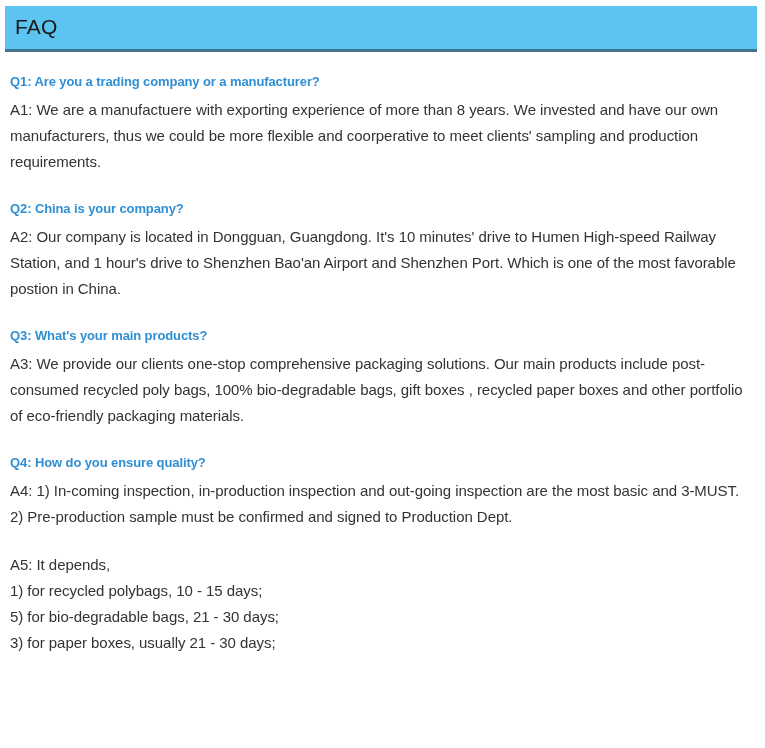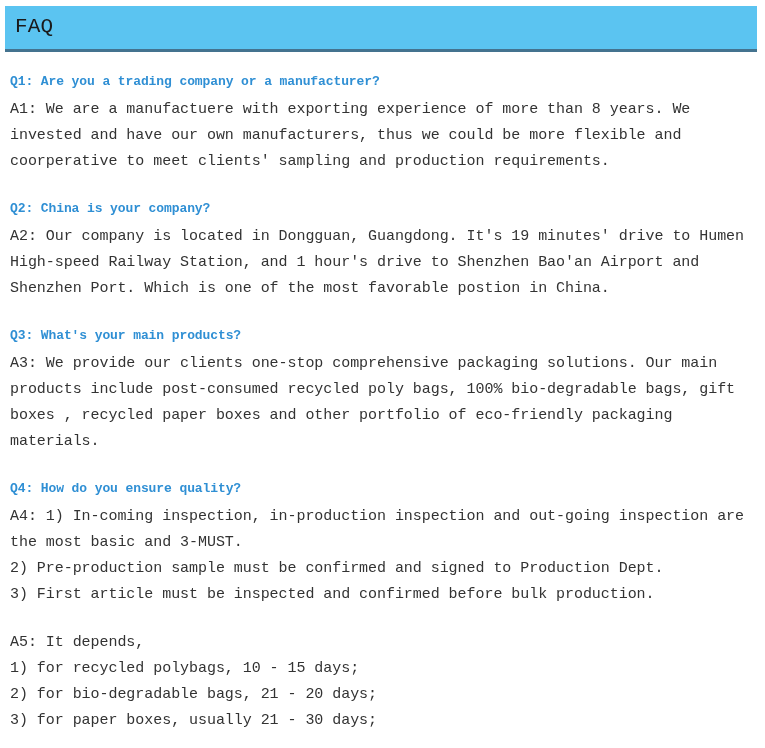--- a/index.html
+++ b/index.html
@@ -12,21 +12,20 @@
     height: 748px;
     font-family: "Liberation Sans", sans-serif;
     overflow: hidden;
   }
   .page {
     position: relative;
     width: 660px;
     height: 748px;
     background: #ffffff;
     box-sizing: border-box;
-    font-family: Liberation Mono, monospace;
   }
   .faq-header {
     position: absolute;
     left: 5px;
     top: 6px;
     width: 752px;
     height: 46px;
     background: #5BC4F1;
     border-bottom: 3px solid #44738F;
     box-sizing: border-box;
@@ -86,43 +85,42 @@
     <div class="faq-item">
       <p class="faq-question">Q1: Are you a trading company or a manufacturer?</p>
       <div class="faq-answer">
         <span class="faq-answer-para">A1: We are a manufactuere with exporting experience of more than 8 years. We invested and have our own manufacturers, thus we could be more flexible and coorperative to meet clients' sampling and production requirements.</span>
       </div>
     </div>
 
     <div class="faq-item">
       <p class="faq-question">Q2: China is your company?</p>
       <div class="faq-answer">
-        <span class="faq-answer-para">A2: Our company is located in Dongguan, Guangdong. It's 19 minutes' drive to Humen High-speed Railway Station, and 1 hour's drive to Shenzhen Bao'an Airport and Shenzhen Port. Which is one of the most favorable postion in China.</span>
+        <span class="faq-answer-para">A2: Our company is located in Dongguan, Guangdong. It's 10 minutes' drive to Humen High-speed Railway Station, and 1 hour's drive to Shenzhen Bao'an Airport and Shenzhen Port. Which is one of the most favorable postion in China.</span>
       </div>
     </div>
 
     <div class="faq-item">
       <p class="faq-question">Q3: What's your main products?</p>
       <div class="faq-answer">
         <span class="faq-answer-para">A3: We provide our clients one-stop comprehensive packaging solutions. Our main products include post-consumed recycled poly bags, 100% bio-degradable bags, gift boxes , recycled paper boxes and other portfolio of eco-friendly packaging materials.</span>
       </div>
     </div>
 
     <div class="faq-item">
       <p class="faq-question">Q4: How do you ensure quality?</p>
       <div class="faq-answer">
         <span class="faq-answer-para">A4: 1) In-coming inspection, in-production inspection and out-going inspection are the most basic and 3-MUST.</span>
         <span class="faq-answer-line">2) Pre-production sample must be confirmed and signed to Production Dept.</span>
-        <span class="faq-answer-line">3) First article must be inspected and confirmed before bulk production.</span>
       </div>
     </div>
 
     <div class="faq-item">
       <div class="faq-answer">
         <span class="faq-answer-line">A5: It depends,</span>
         <span class="faq-answer-line">1) for recycled polybags, 10 - 15 days;</span>
-        <span class="faq-answer-line">2) for bio-degradable bags, 21 - 20 days;</span>
+        <span class="faq-answer-line">5) for bio-degradable bags, 21 - 30 days;</span>
         <span class="faq-answer-line">3) for paper boxes, usually 21 - 30 days;</span>
       </div>
     </div>
 
   </div>
 </div>
 
 </body></html>

